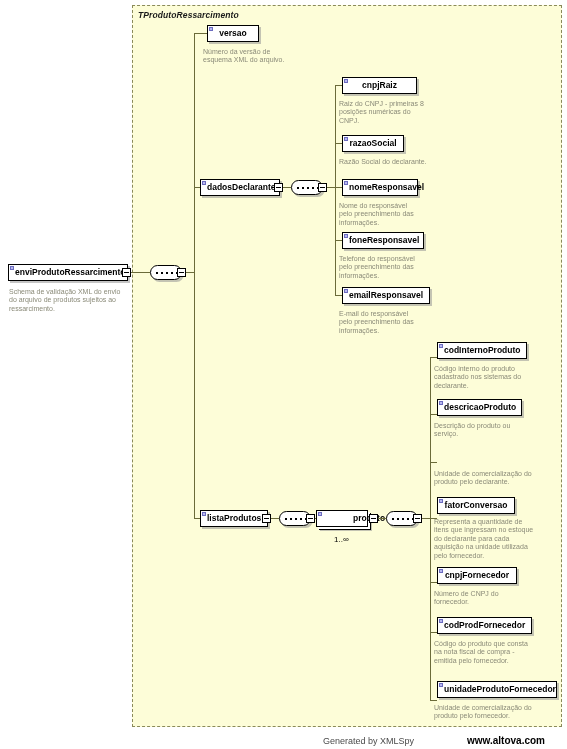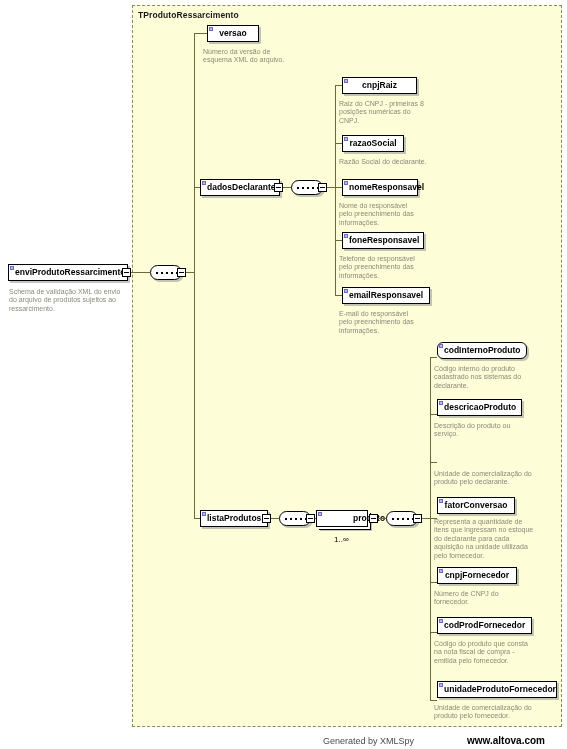--- a/index.html
+++ b/index.html
@@ -19,20 +19,21 @@
     background:#fdfdd8;
     box-sizing:border-box;
   }
   .group-label{
     position:absolute;
     font-size:8.5px;
     color:#1a1a1a;
     font-weight:bold;
     letter-spacing:.1px;
     white-space:nowrap;
+    font-style:italic;
   }
 
   
   .node{
     position:absolute;
     box-sizing:border-box;
     background:#ffffff;
     border:1px solid #000000;
     height:17px;
     line-height:15px;
@@ -218,21 +219,21 @@
   <div class="hline" style="left:378px;top:518px;width:8px;"></div>
   <div class="seq" style="left:386px;top:511px;">
     <span class="dots"></span>
   </div>
   <div class="minus" style="left:413px;top:514px;"></div>
 
   <div class="hline" style="left:422px;top:518px;width:8px;"></div>
   <div class="vline" style="left:430px;top:357px;height:343px;"></div>
 
   <div class="hline" style="left:430px;top:357px;width:7px;"></div>
-  <div class="node" style="left:437px;top:342px;width:90px;border-radius:6px;">
+  <div class="node" style="left:437px;top:342px;width:90px;">
     <span class="corner"></span>
     <span>codInternoProduto</span>
   </div>
   <div class="doc" style="left:434px;top:365px;width:98px;">Código interno do produto cadastrado nos sistemas do declarante.</div>
 
   <div class="hline" style="left:430px;top:414px;width:7px;"></div>
   <div class="node" style="left:437px;top:399px;width:85px;">
     <span class="corner"></span>
     <span>descricaoProduto</span>
   </div>

